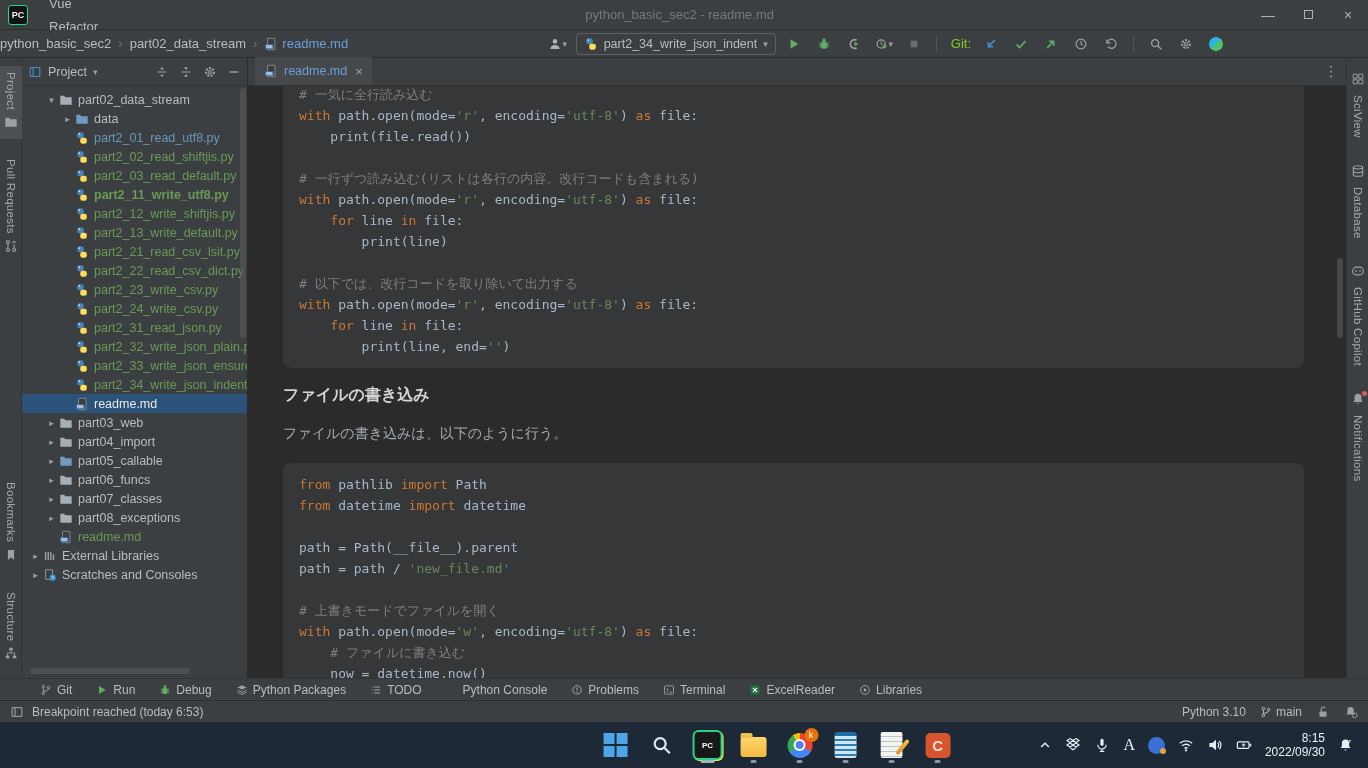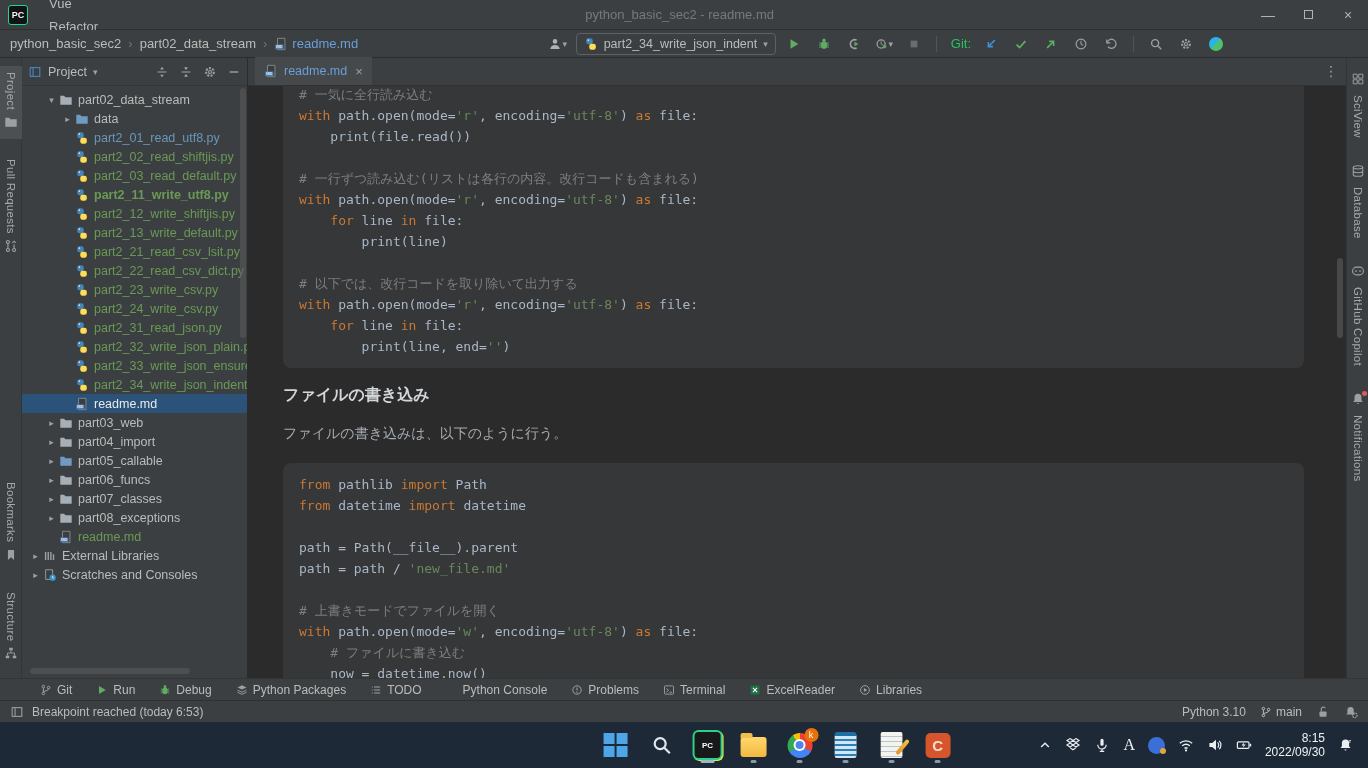--- a/index.html
+++ b/index.html
@@ -23,33 +23,33 @@
   .wintitle { flex:1; text-align:center; color:#787878; font-size:13px;
     white-space:nowrap; overflow:hidden; }
   .winctrl { display:flex; align-items:center; height:100%; }
   .winctrl .wc { width:40px; height:100%; display:flex; align-items:center; justify-content:center;
     color:#afb1b3; font-size:14px; }
   .wc .maxbox { width:9px; height:9px; border:1px solid #afb1b3; display:block; }
 
   
   .navbar { height:28px; background:#3c3f41; border-bottom:1px solid #292b2c;
     display:flex; align-items:center; color:#bbbbbb; font-size:13px; flex:0 0 auto; }
-  .crumbs { display:flex; align-items:center; margin-left:10px; white-space:nowrap;justify-content:space-between; }
+  .crumbs { display:flex; align-items:center; white-space:nowrap;justify-content:space-between; }
   .crumb { color:#bbbbbb; display:flex; align-items:center; gap:4px; }
   .crumb.current { color:#6a9fd8; }
   .crumb-sep { color:#6f7577; margin:0 7px; font-size:13px; }
   .runtools { margin-left:auto; display:flex; align-items:center; gap:6px; padding-right:140px; }
   .tbtn { width:24px; height:22px; display:flex; align-items:center; justify-content:center;
     color:#afb1b3; border-radius:3px; }
   .combo { display:flex; align-items:center; gap:6px; border:1px solid #5e6162; border-radius:4px;
     height:22px; padding:0 7px; min-width:190px; color:#bbbbbb; }
   .combo .cap { font-size:12.5px; }
   .arrow-dn { font-size:9px; color:#9da0a2; }
   .sep { width:1px; height:16px; background:#515456; margin:0 4px; }
-  .gitlabel { color:#22c55e; margin:0 2px 0 4px; }
+  .gitlabel { color:#84cc16; margin:0 2px 0 4px; }
   .green { color:#5fad65; } .blue { color:#3b92d6; } .gray { color:#9da0a2; }
 
   
   .main { flex:1; display:flex; min-height:0; }
   .stripe { width:22px; background:#3c3f41; display:flex; flex-direction:column;
     align-items:center; flex:0 0 auto; color:#9da0a2; }
   .stripe.left  { border-right:1px solid #323536; }
   .stripe.right { border-left:1px solid #323536; }
   .stripe-group { display:flex; flex-direction:column; align-items:center; gap:14px; padding:8px 0; }
   .stripe-group.bottom { margin-top:auto; }

